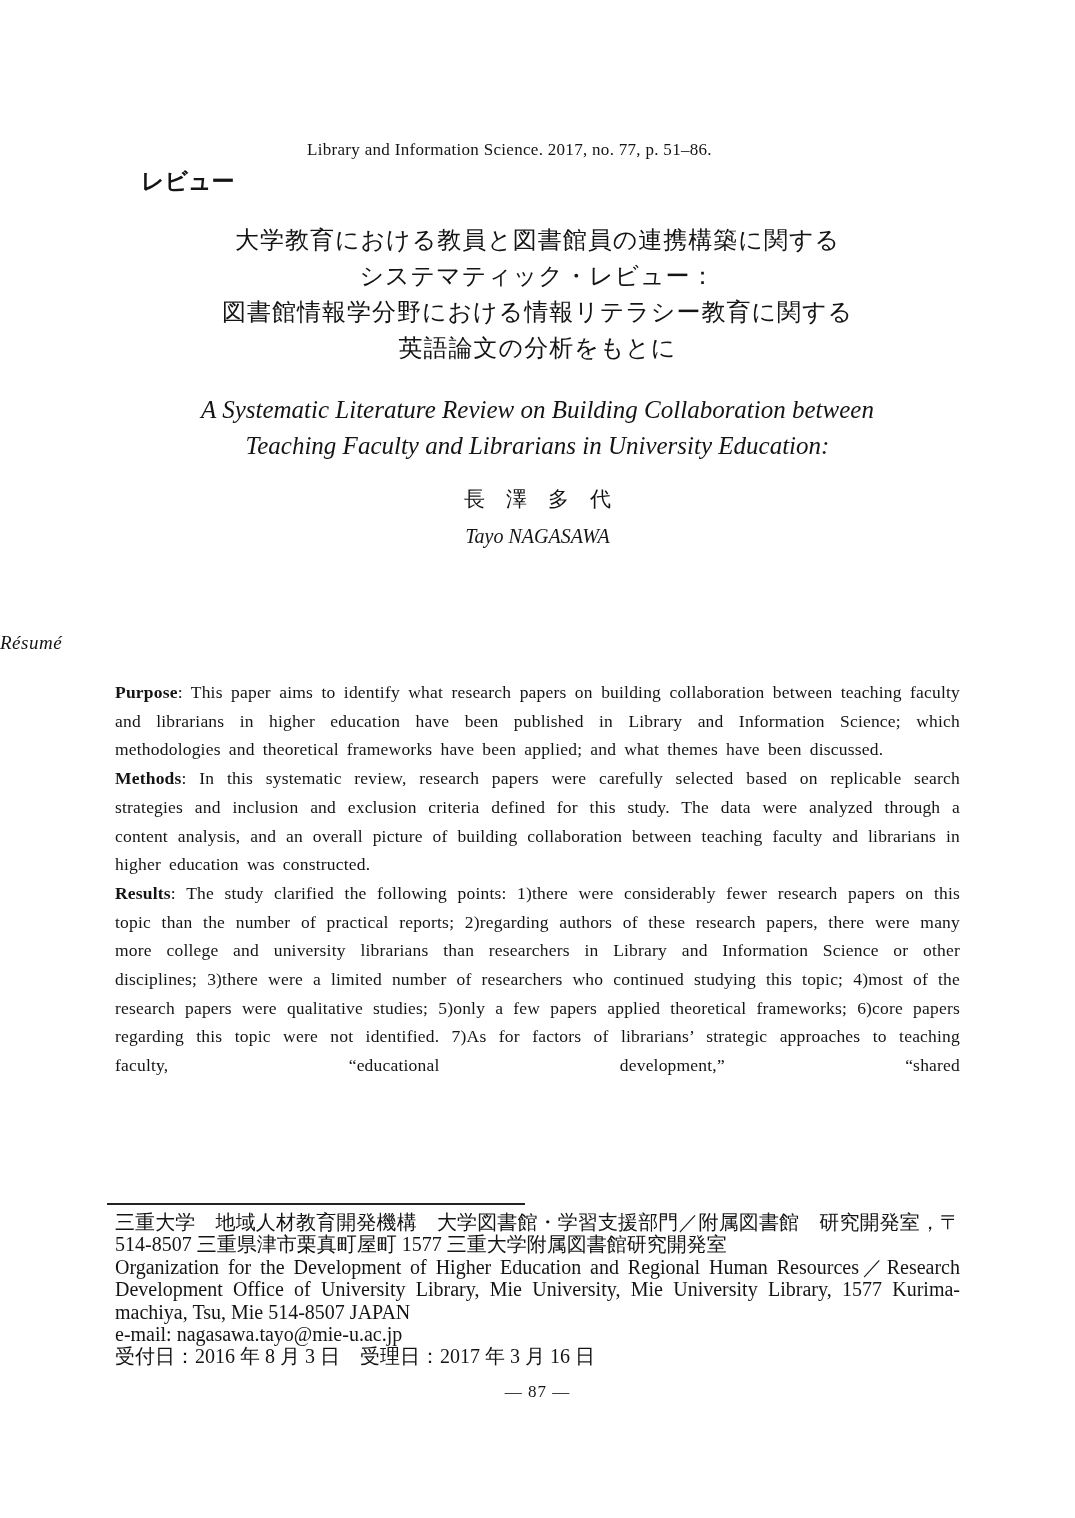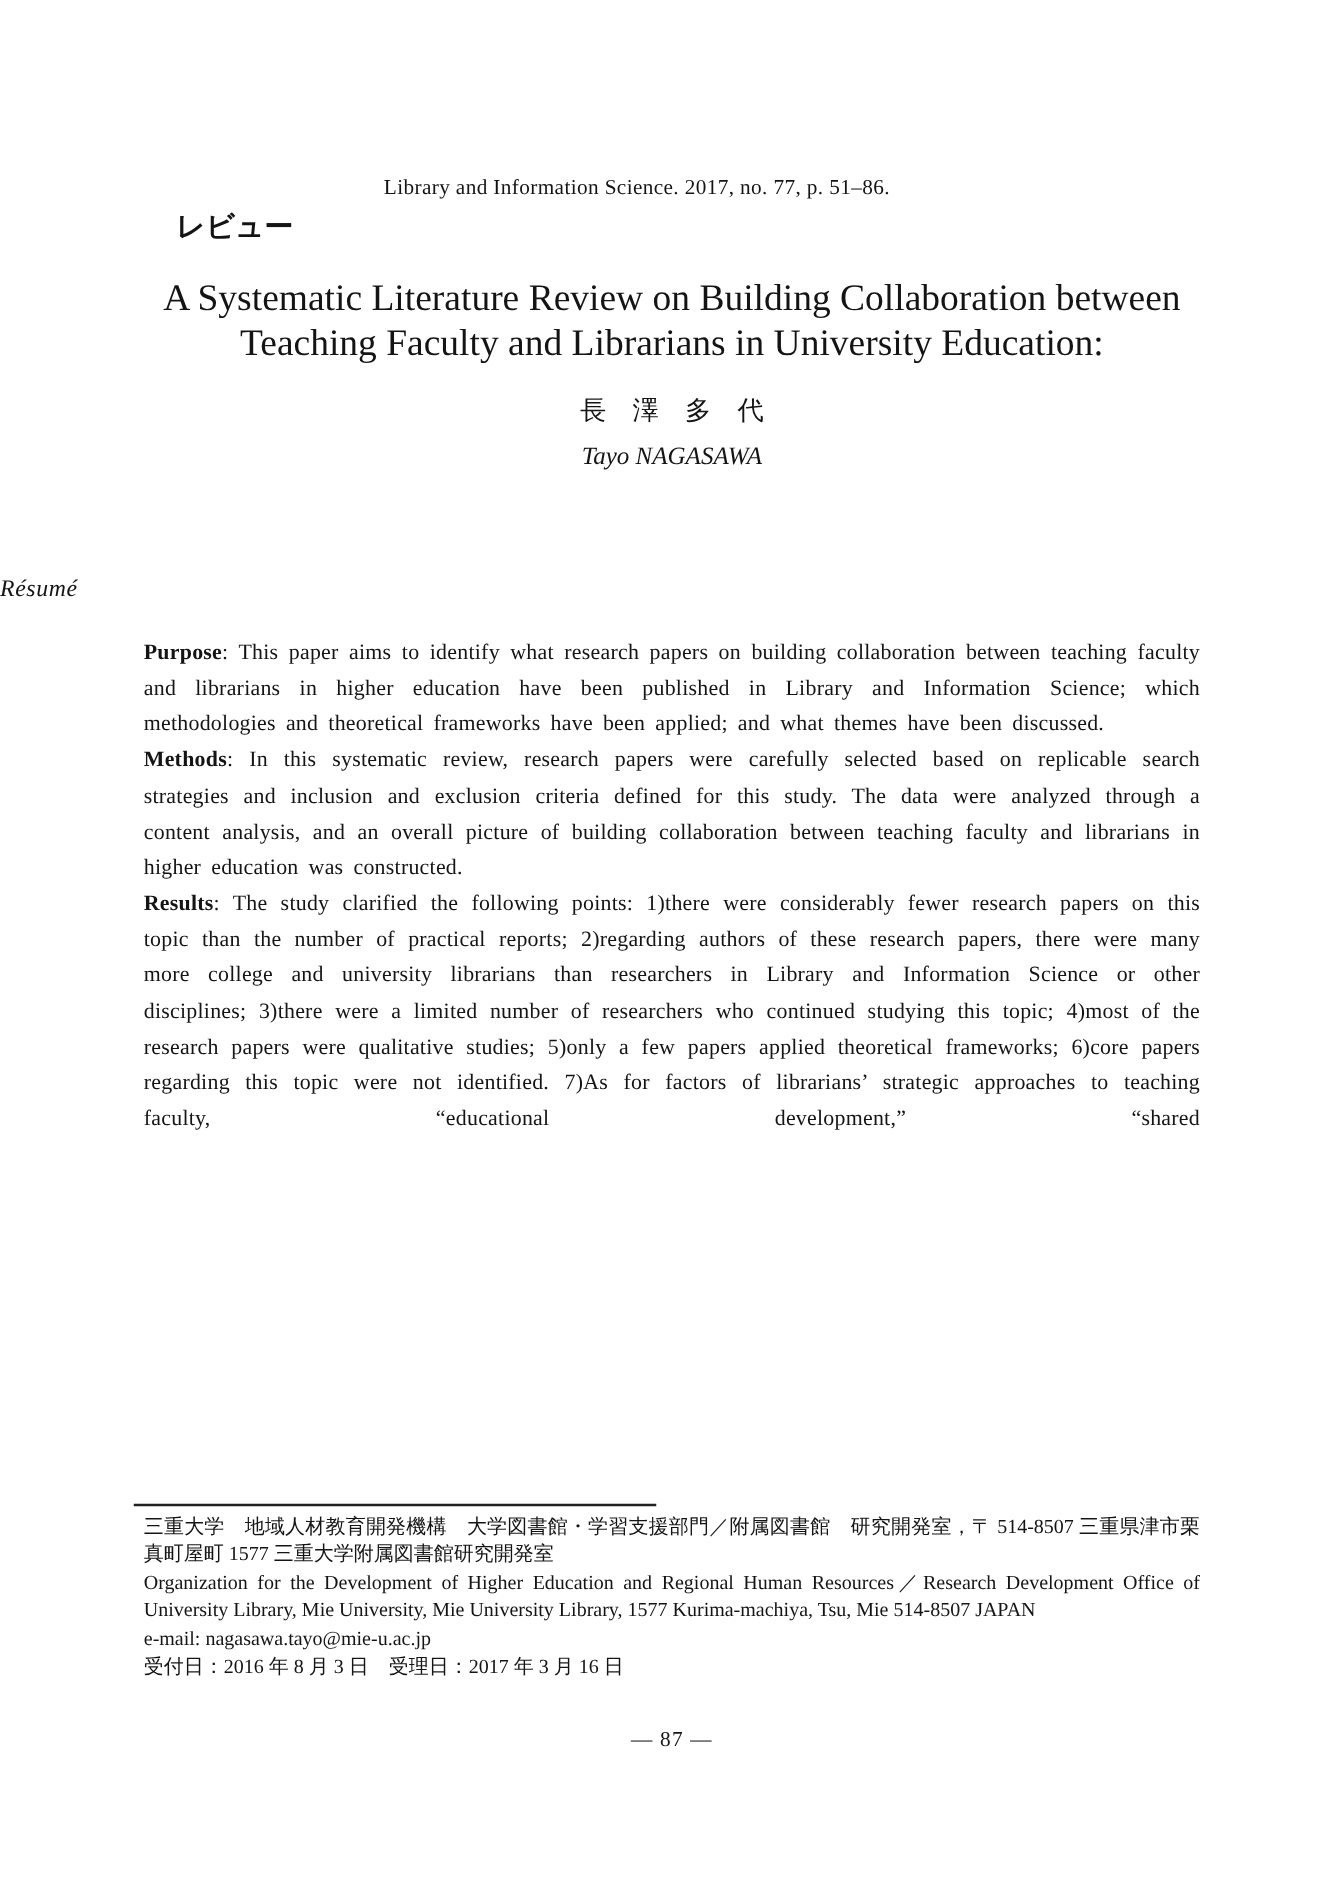--- a/index.html
+++ b/index.html
@@ -35,23 +35,24 @@
     margin: 27px 0 0 0;
     text-align: center;
     font-size: 24px;
     font-weight: normal;
     line-height: 36px;
     letter-spacing: 1px;
   }
   .title-en {
     margin: 26px 0 0 0;
     text-align: center;
-    font-size: 30px;
+    font-size: 25px;
     font-weight: normal;
     line-height: 36px;
+    font-style: italic;
   }
   .author-ja {
     margin-top: 21px;
     text-align: center;
     font-size: 21px;
   }
   .author-en {
     margin-top: 12px;
     text-align: center;
     font-size: 20px;
@@ -78,21 +79,21 @@
     text-align-last: justify;
   }
   .abstract strong {
     font-weight: bold;
   }
   .footnote {
     position: absolute;
     top: 1203px;
     left: 115px;
     right: 115px;
-    font-size: 16px;
+    font-size: 20px;
     line-height: 22.4px;
   }
   .footnote-rule {
     width: 418px;
     margin-left: -8px;
     border-top: 2px solid #222222;
     margin-bottom: 6px;
   }
   .fn-ja, .fn-en {
     text-align: justify;
@@ -109,20 +110,26 @@
 </style>
 </head>
 <body>
 
 <div class="page">
 
   <div class="journal-citation">Library and Information Science. 2017, no. 77, p. 51–86.</div>
 
   <div class="article-type">レビュー</div>
 
+  <div class="title-ja">
+    <div>大学教育における教員と図書館員の連携構築に関する</div>
+    <div>システマティック・レビュー：</div>
+    <div>図書館情報学分野における情報リテラシー教育に関する</div>
+    <div>英語論文の分析をもとに</div>
+  </div>
 
   <div class="title-en">
     <div>A Systematic Literature Review on Building Collaboration between</div>
     <div>Teaching Faculty and Librarians in University Education:</div>
   </div>
 
   <div class="author-ja">長　澤　多　代</div>
 
   <div class="author-en">Tayo NAGASAWA</div>
 

